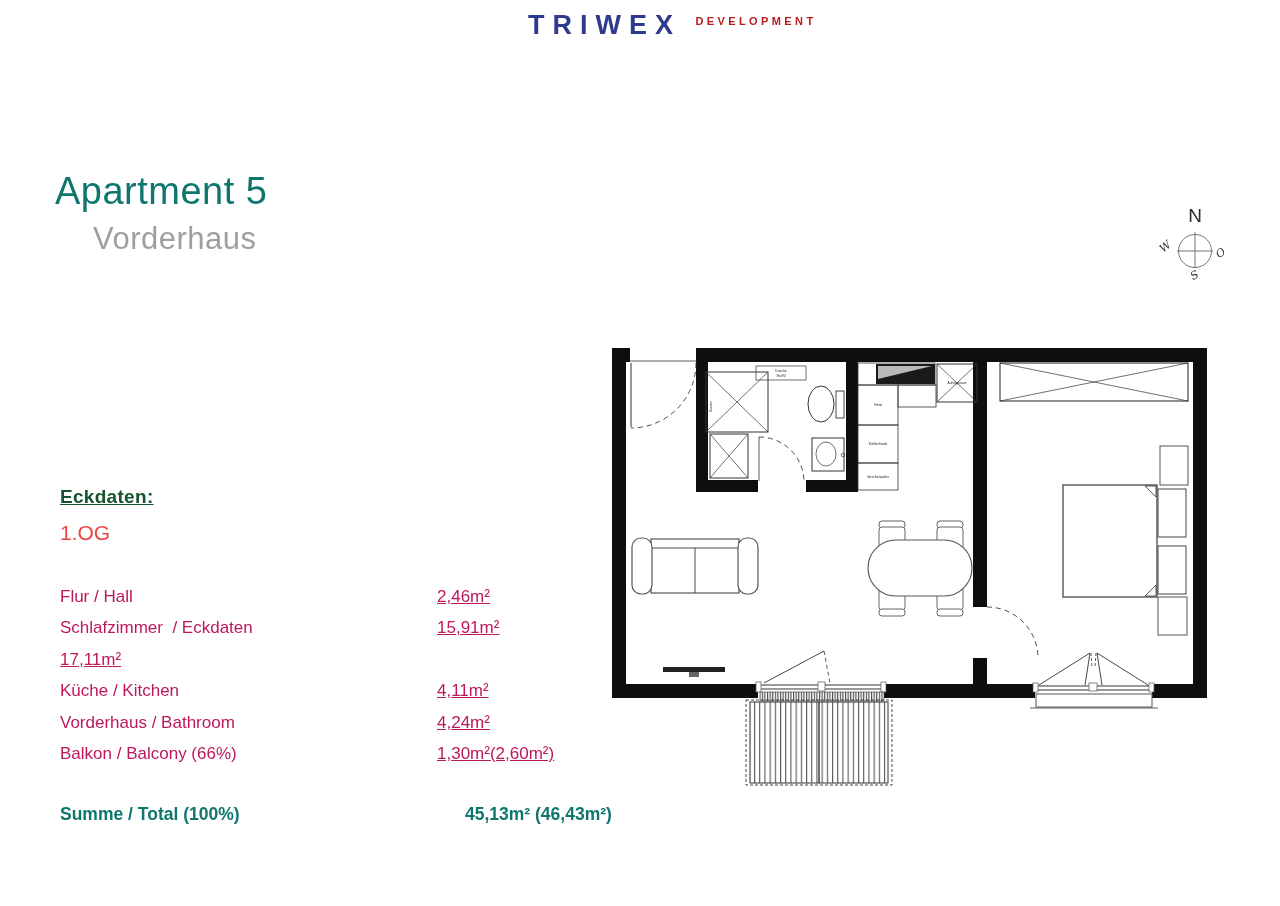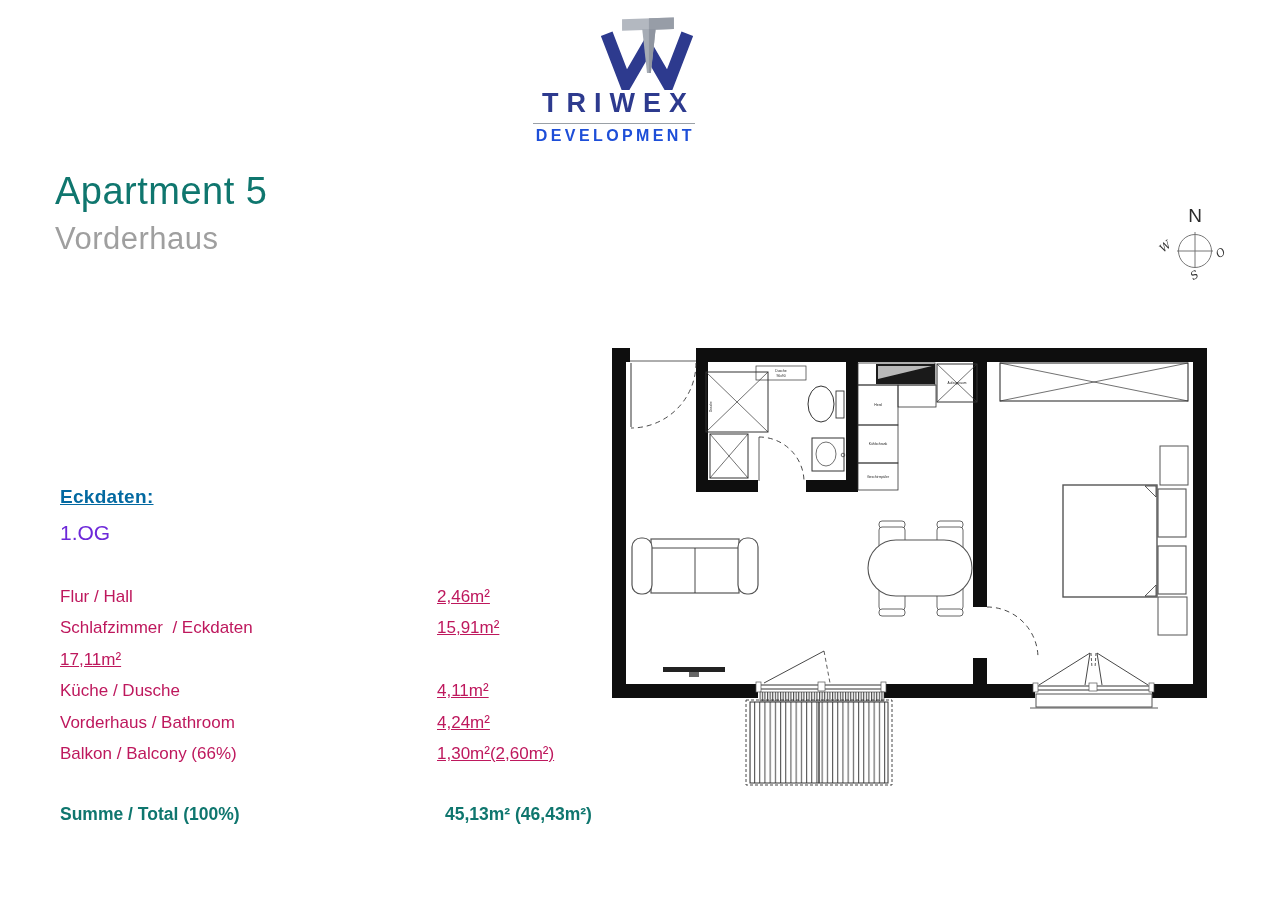--- a/index.html
+++ b/index.html
@@ -1,52 +1,52 @@
 <!DOCTYPE html>
 <html><head>
 <meta charset="utf-8">
 <style>
   html,body{margin:0;padding:0;background:#fff;}
   .page{position:relative;width:1280px;height:906px;background:#ffffff;
         font-family:"Liberation Sans",sans-serif;overflow:hidden;}
 
   
   .logo{position:absolute;left:520px;top:12px;width:175px;
-        display:flex;flex-direction:column;align-items:flex-end;}
+        display:flex;flex-direction:row;align-items:flex-start;}
   .logo-mark{width:96px;height:78px;}
   .brand{font-size:27px;font-weight:bold;letter-spacing:8px;text-indent:8px;
          color:#2d3a8e;margin-top:-2px;white-space:nowrap;}
   .brand-rule{width:162px;height:1px;background:#9aa0a6;margin-top:4px;}
-  .tagline{font-size:16px;font-weight:600;letter-spacing:3.4px;text-indent:3.4px;
-           color:#1d4ed8;margin-top:3px;white-space:nowrap;}
+  .tagline{font-size:11px;font-weight:600;letter-spacing:3.4px;text-indent:3.4px;
+           color:#b91c1c;margin-top:3px;white-space:nowrap;margin-left:11px;}
 
   
   .header{position:absolute;left:55px;top:170px;}
   .title{font-size:38px;color:#0f766e;letter-spacing:0.5px;}
-  .subtitle{font-size:31px;color:#9f9f9f;margin-top:8px;letter-spacing:0.5px;}
+  .subtitle{font-size:31px;color:#9f9f9f;margin-top:8px;letter-spacing:0.5px;margin-left:38px;}
 
   
   .compass{position:absolute;left:1145px;top:196px;width:95px;height:95px;}
 
   
   .eckdaten{position:absolute;left:60px;top:486px;}
-  .eck-heading{font-size:19px;font-weight:bold;color:#0369a1;
+  .eck-heading{font-size:19px;font-weight:bold;color:#14532d;
                text-decoration:underline;letter-spacing:0.3px;}
-  .floor{font-size:21px;color:#6d28d9;margin-top:13px;}
+  .floor{font-size:21px;color:#ef4444;margin-top:13px;}
 
   
   .rooms{position:absolute;left:60px;top:586px;width:560px;}
   .room-row{display:flex;height:31.45px;font-size:17px;color:#be185d;line-height:21px;}
   .room-label{width:377px;white-space:pre;}
   .room-area{white-space:pre;text-decoration:underline;}
 
   .total-row{position:absolute;left:60px;top:804px;display:flex;
              font-size:17.5px;font-weight:bold;color:#0f766e;line-height:21px;}
   .total-label{width:385px;white-space:pre;}
-  .total-area{white-space:pre;}
+  .total-area{white-space:pre;margin-left:20px;}
 
   
   .floorplan{position:absolute;left:600px;top:340px;width:620px;height:460px;}
   .plan-line{stroke:#333;fill:none;}
   .furn{stroke:#555;fill:#ffffff;}
   .microtext{font-family:"Liberation Sans",sans-serif;fill:#1a1a1a;}
 </style>
 </head>
 <body>
 
@@ -91,21 +91,21 @@
       <span class="room-area">2,46m²</span>
     </div>
     <div class="room-row">
       <span class="room-label">Schlafzimmer  / Eckdaten</span>
       <span class="room-area">15,91m²</span>
     </div>
     <div class="room-row">
       <span class="room-area">17,11m²</span>
     </div>
     <div class="room-row">
-      <span class="room-label">Küche / Dusche</span>
+      <span class="room-label">Küche / Kitchen</span>
       <span class="room-area">4,11m²</span>
     </div>
     <div class="room-row">
       <span class="room-label">Vorderhaus / Bathroom</span>
       <span class="room-area">4,24m²</span>
     </div>
     <div class="room-row">
       <span class="room-label">Balkon / Balcony (66%)</span>
       <span class="room-area">1,30m²(2,60m²)</span>
     </div>

